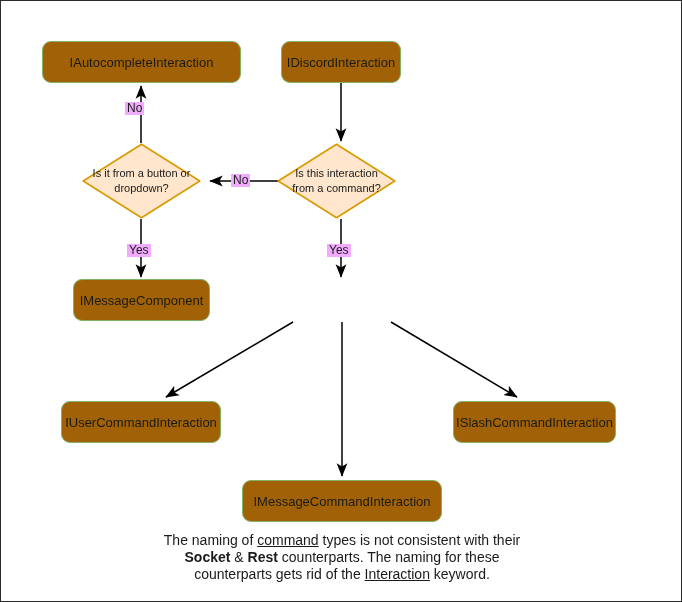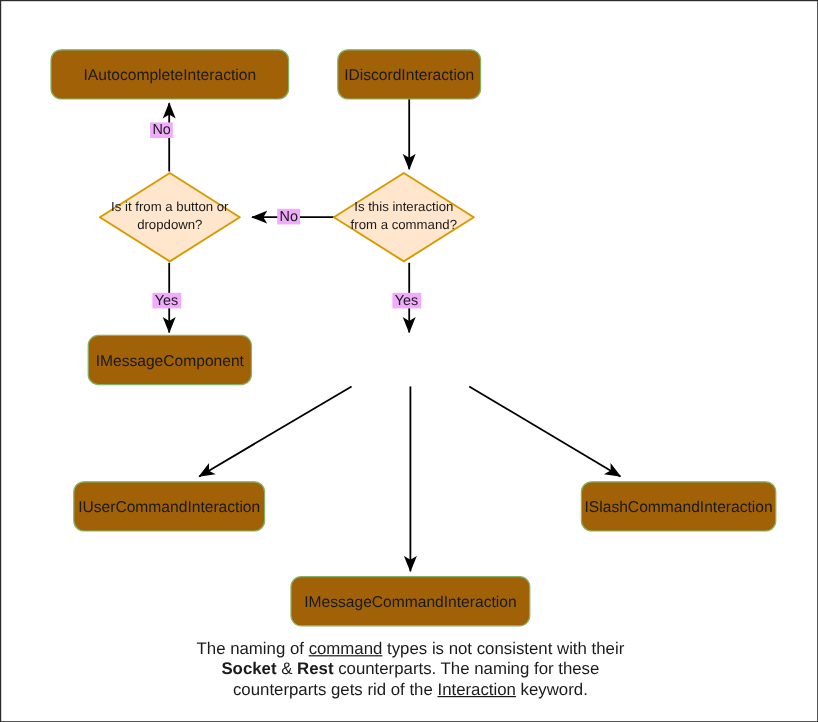--- a/index.html
+++ b/index.html
@@ -160,21 +160,21 @@
 
 
   <div class="node process" style="left:60px; top:400px; width:160px; height:42px;">
     <span>IUserCommandInteraction</span>
   </div>
 
   <div class="node process" style="left:241px; top:479px; width:200px; height:42px;">
     <span>IMessageCommandInteraction</span>
   </div>
 
-  <div class="node process" style="left:483px; top:400px; width:163px; height:42px;">
+  <div class="node process" style="left:452px; top:400px; width:163px; height:42px;">
     <span>ISlashCommandInteraction</span>
   </div>
 
   <div class="edge-label" style="left:124px; top:101px;">No</div>
 
   <div class="edge-label" style="left:230px; top:173px;">No</div>
 
   <div class="edge-label" style="left:126px; top:243px;">Yes</div>
 
   <div class="edge-label" style="left:326px; top:243px;">Yes</div>

